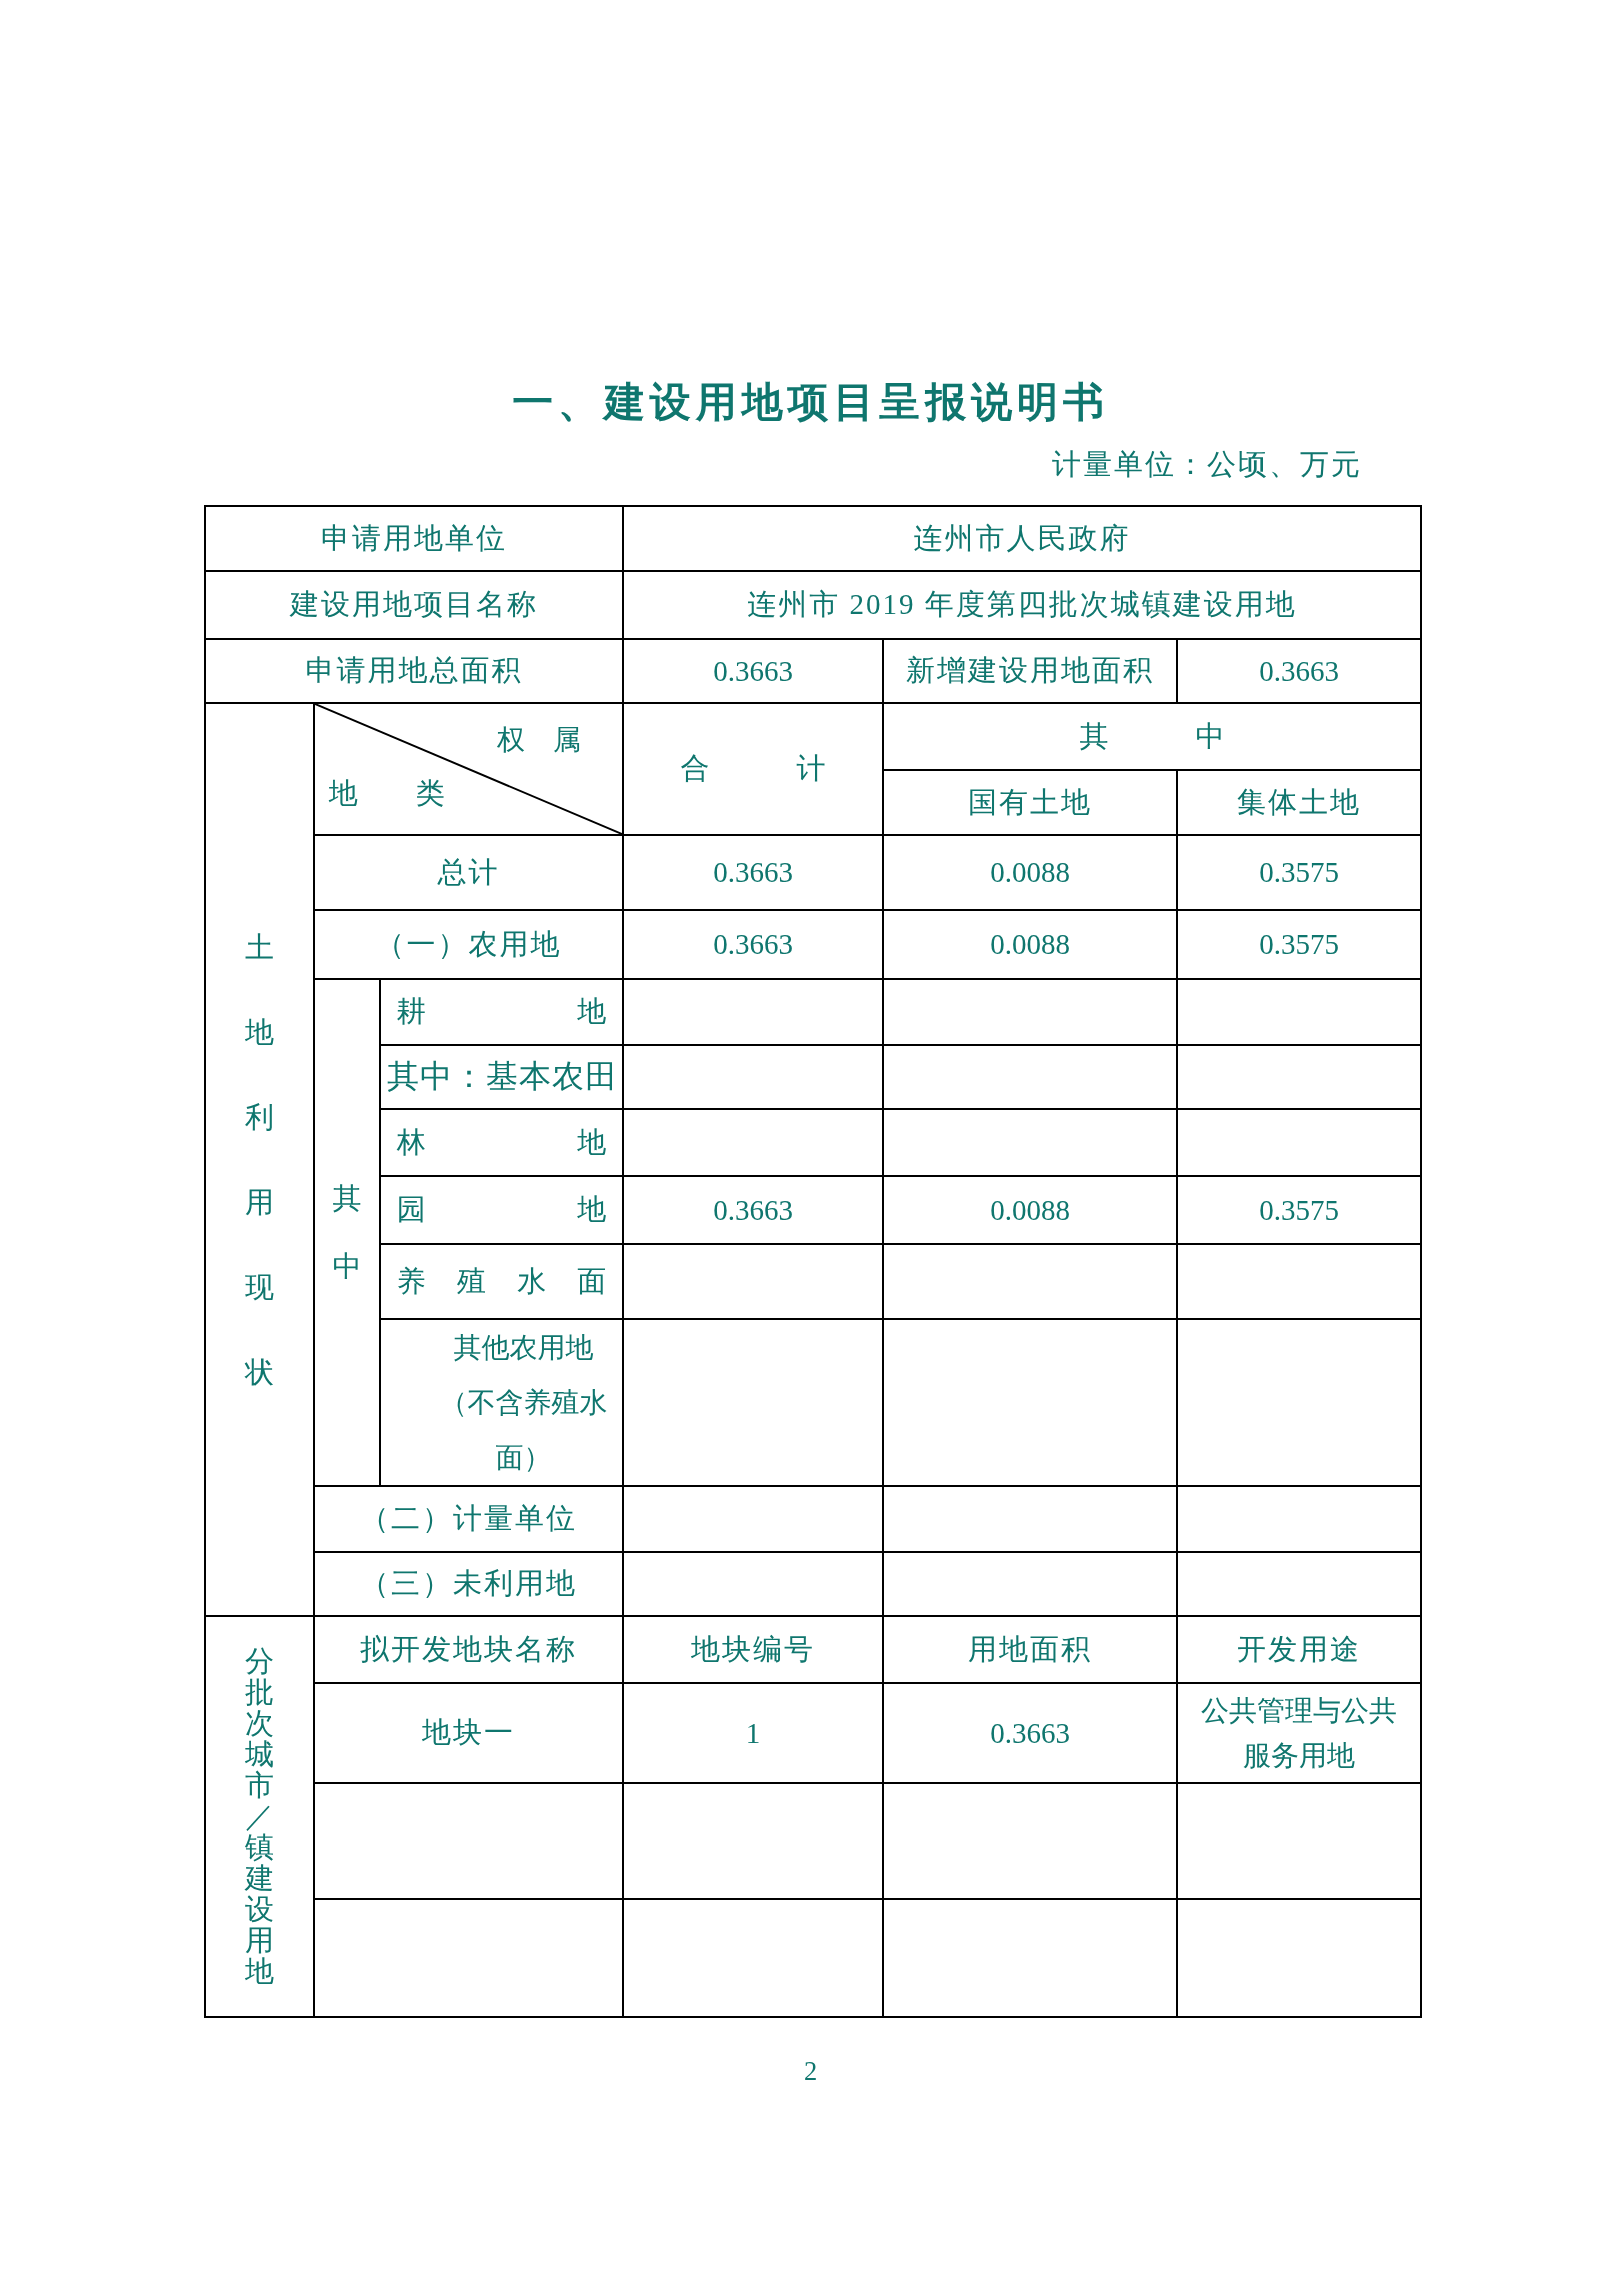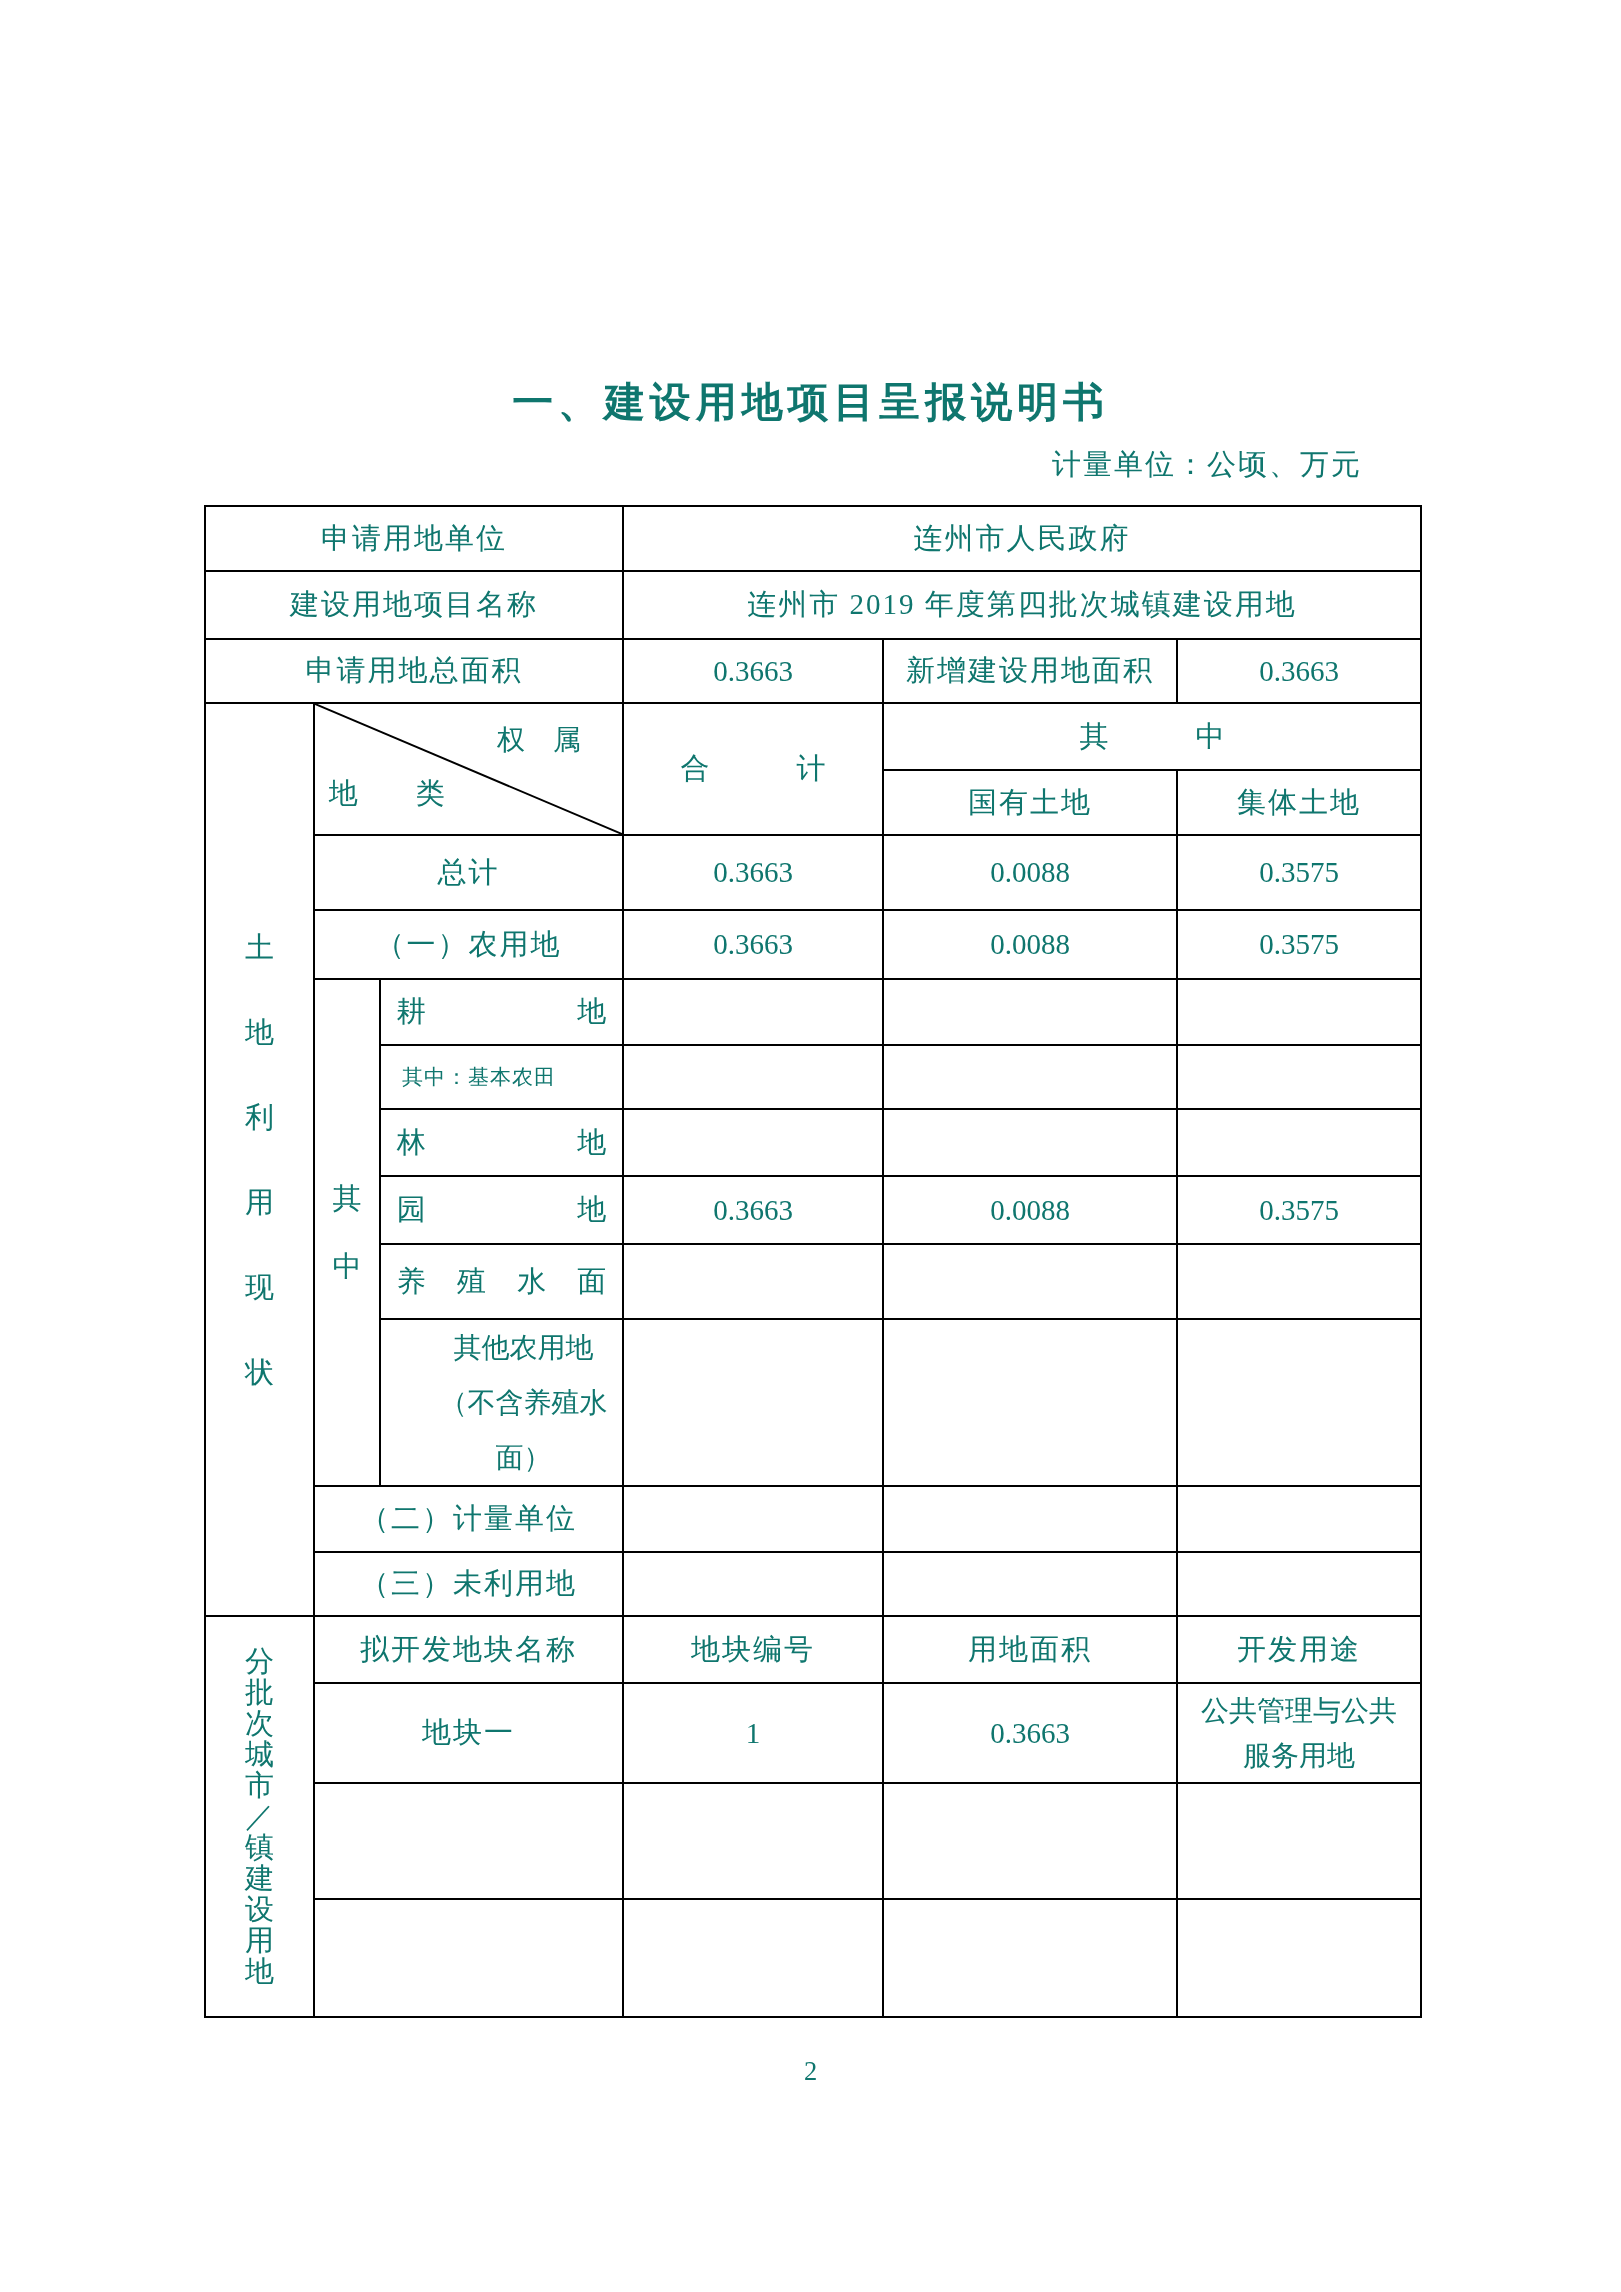--- a/index.html
+++ b/index.html
@@ -30,21 +30,21 @@
     border: 2px solid #000;
     text-align: center; vertical-align: middle;
     font-size: 29px; padding: 0; overflow: hidden;
   }
   .ls2 { letter-spacing: 2px; }
   .h64{height:75px}.h65{height:64px}.h66{height:65px}.h67{height:66px}
   .h68{height:67px}.h69{height:68px}.h70{height:69px}.h102{height:100px}
   .h118{height:116px}.h120{height:118px}.h134{height:131px}
   
   td.justify { text-align: justify; text-align-last: justify; padding: 0 15.7px; }
-  td.leftsmall { text-align: left; padding-left: 21px; font-size: 21px; letter-spacing: 1px; }
+  td.leftsmall { text-align: left; padding-left: 6px; font-size: 32px; letter-spacing: 1px; }
   
   td.vcell { position: relative; }
   .vtext {
     position: absolute; inset: 0;
     display: flex; flex-direction: column;
     align-items: center; justify-content: center;
   }
   .vtext span { display: block; line-height: 1; font-size: 29px; }
   .vt-landuse { gap: 56px; }
   .vt-among   { gap: 39px; }

